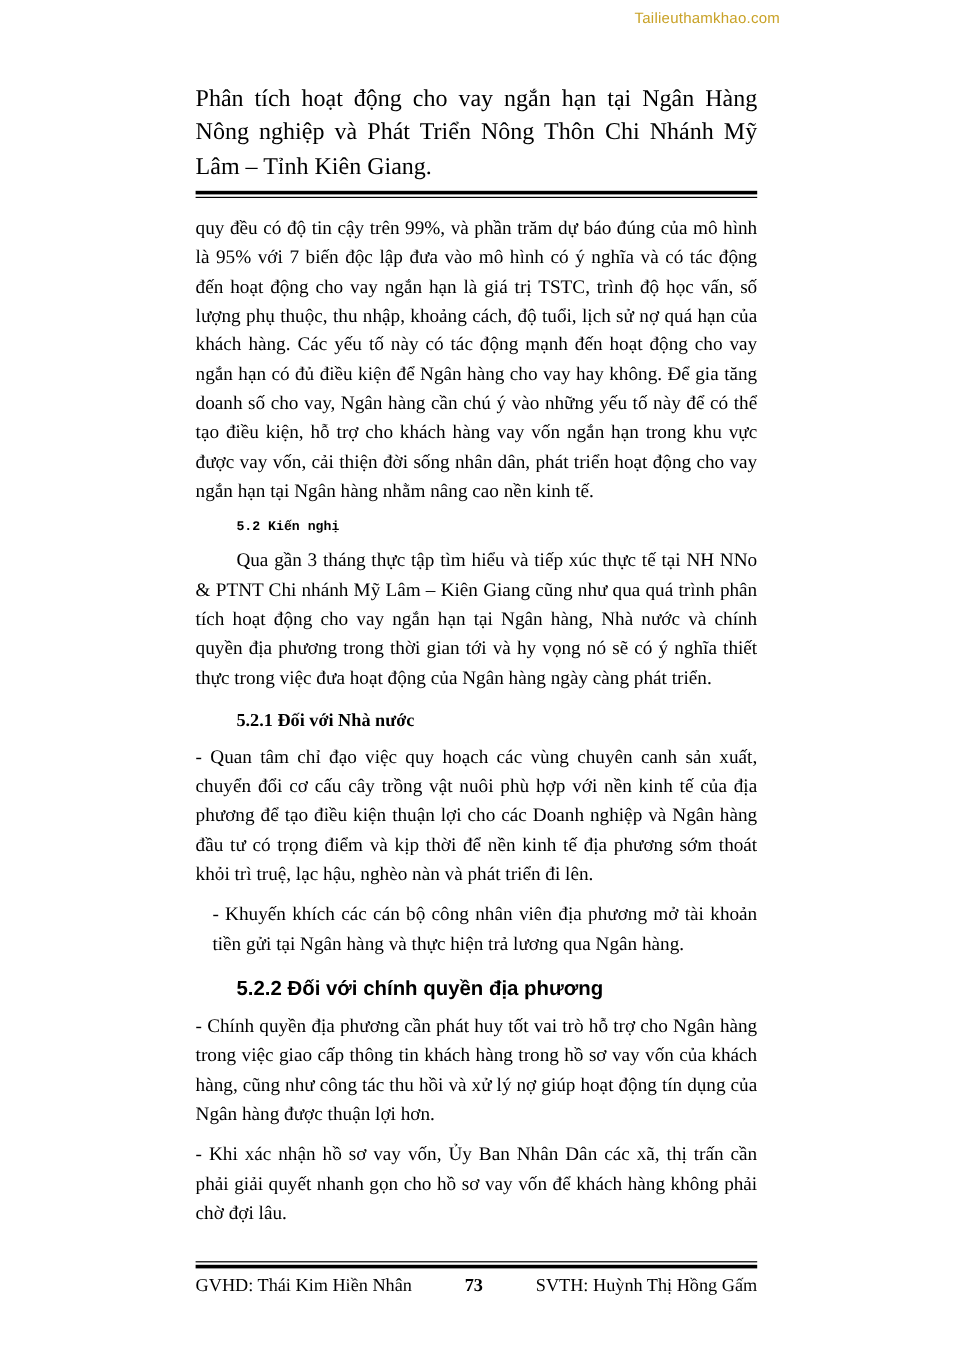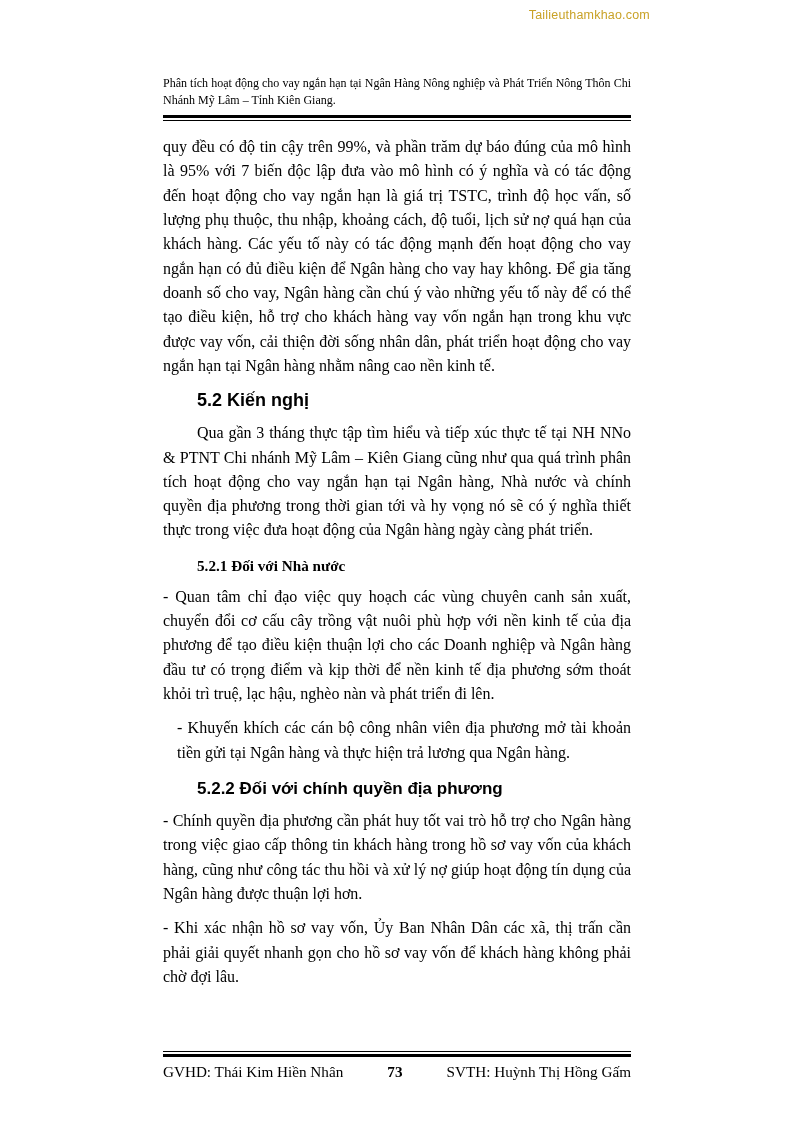--- a/index.html
+++ b/index.html
@@ -31,24 +31,24 @@
     letter-spacing: 0.2px;
   }
   .content {
     position: absolute;
     left: 163px;
     top: 66px;
     width: 468px;
   }
   .header-text {
     font-family: "Liberation Serif", serif;
-    font-size: 12px;
+    font-size: 20px;
     line-height: 1.42;
     text-align: justify;
-    margin: 9px 0 6px 0;
+    margin: 2px 0 6px 0;
   }
   .rule-top {
     border: none;
     border-top: 3px solid #000;
     margin: 6px 0 0 0;
     height: 0;
   }
   .rule-thin {
     border: none;
     border-top: 1px solid #000;
@@ -63,23 +63,23 @@
     margin: 0 0 10px 0;
   }
   p.body.indent {
     text-indent: 34px;
   }
   p.body.tight {
     margin-bottom: 9px;
     margin-left: 14px;
   }
   h3.heading {
-    font-family: Liberation Sans, sans-serif;
+    font-family: Liberation Mono, monospace;
     font-weight: bold;
-    font-size: 18px;
+    font-size: 11px;
     margin: 12px 0 10px 34px;
   }
   h3.heading.sub {
     font-family: "Liberation Serif", serif;
     font-size: 15.2px;
     margin: 14px 0 10px 34px;
   }
   h3.heading.sub2 {
     font-family: "Liberation Sans", sans-serif;
     font-size: 17px;

